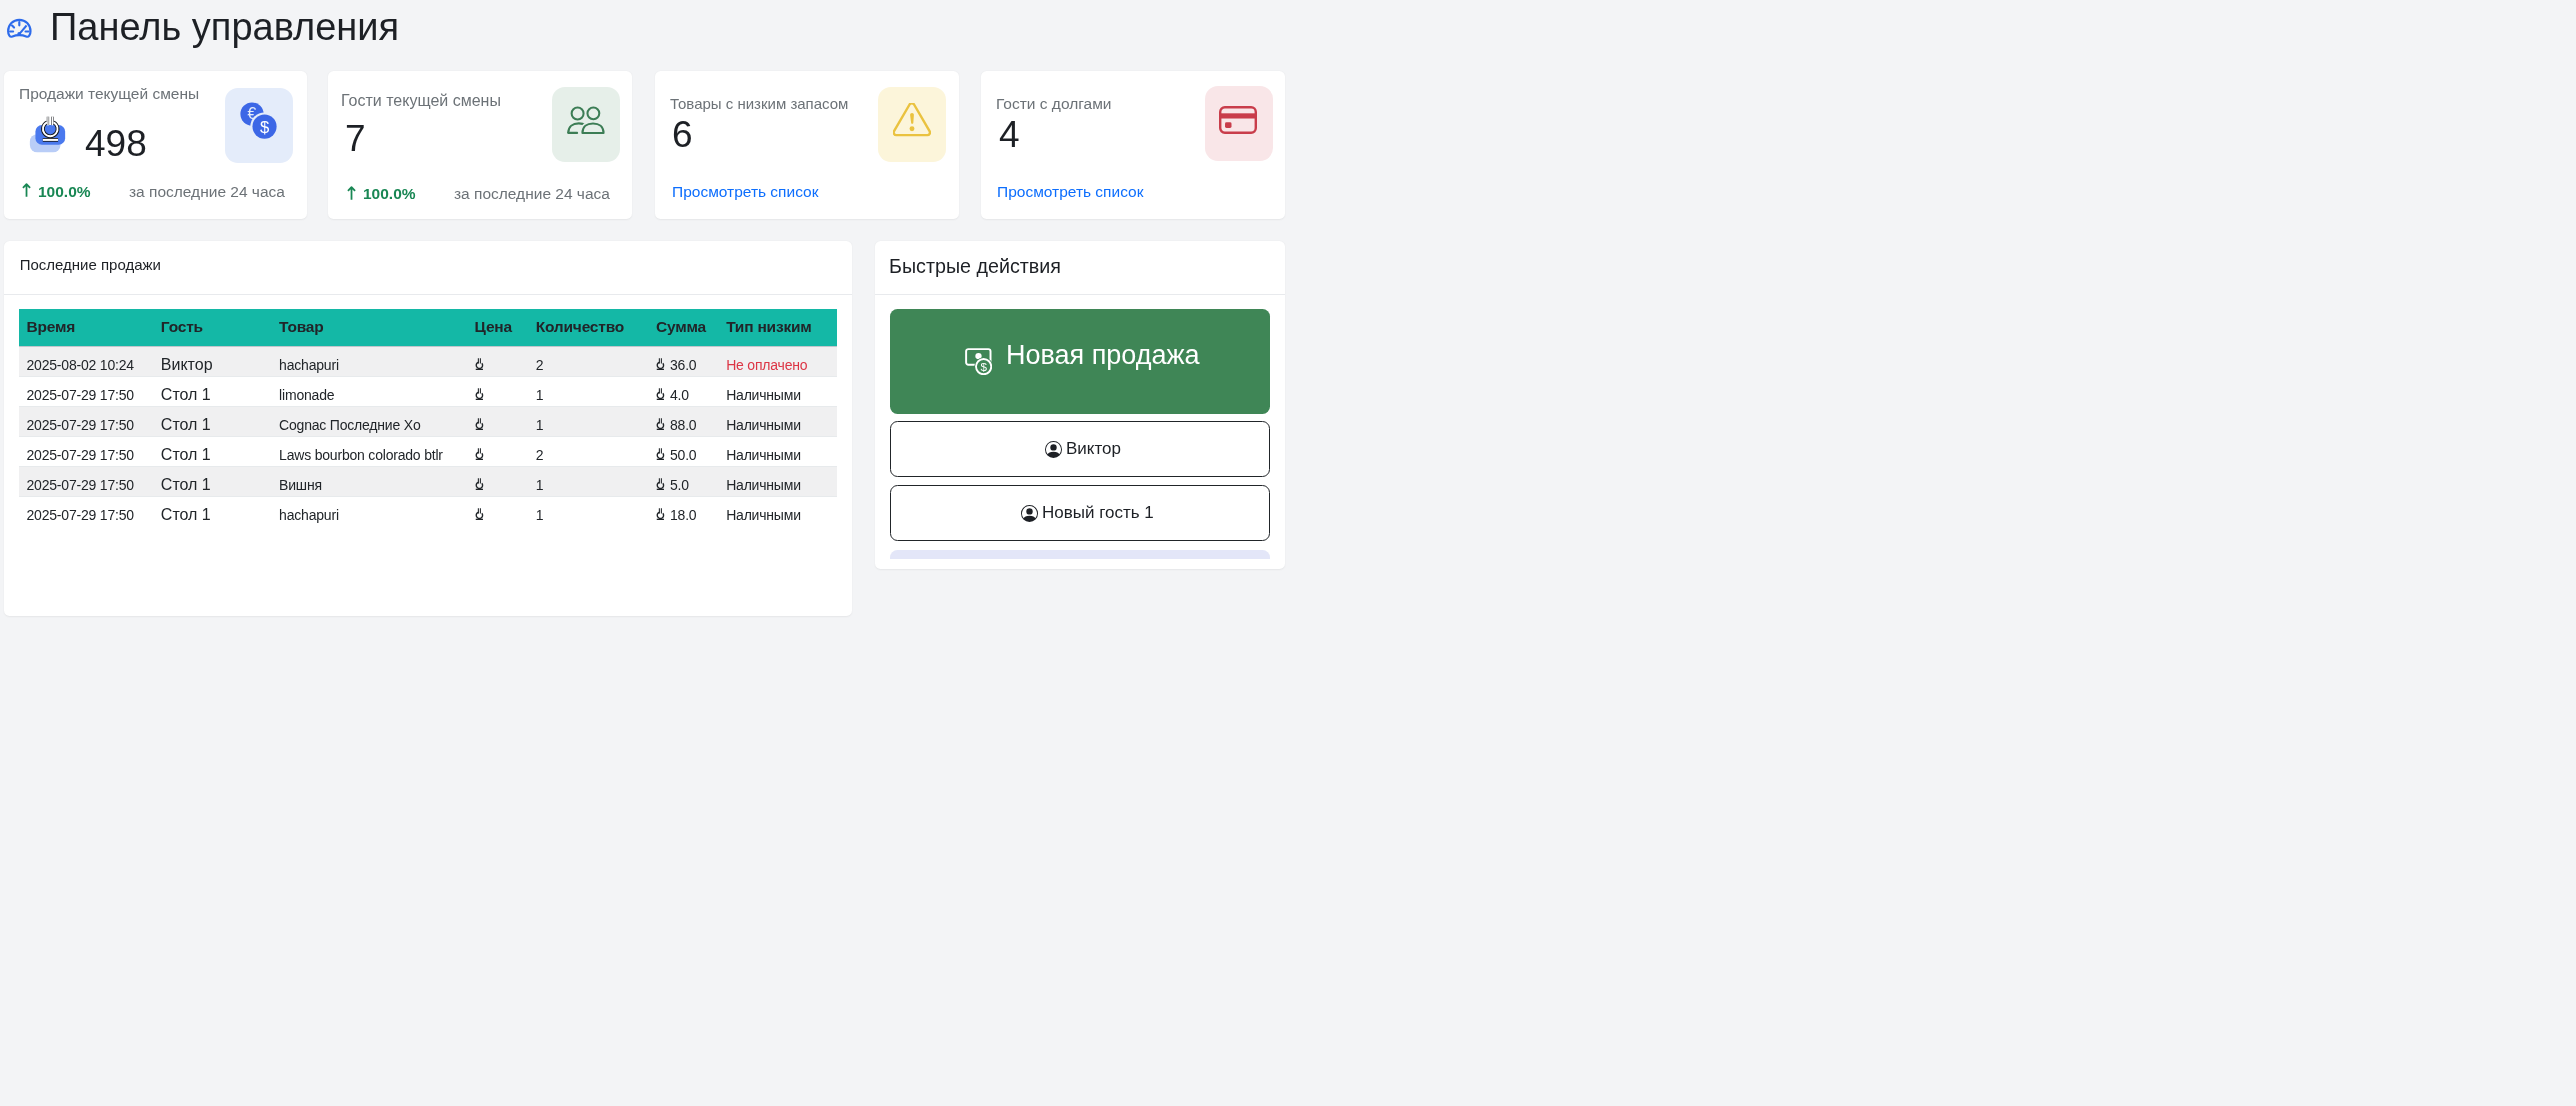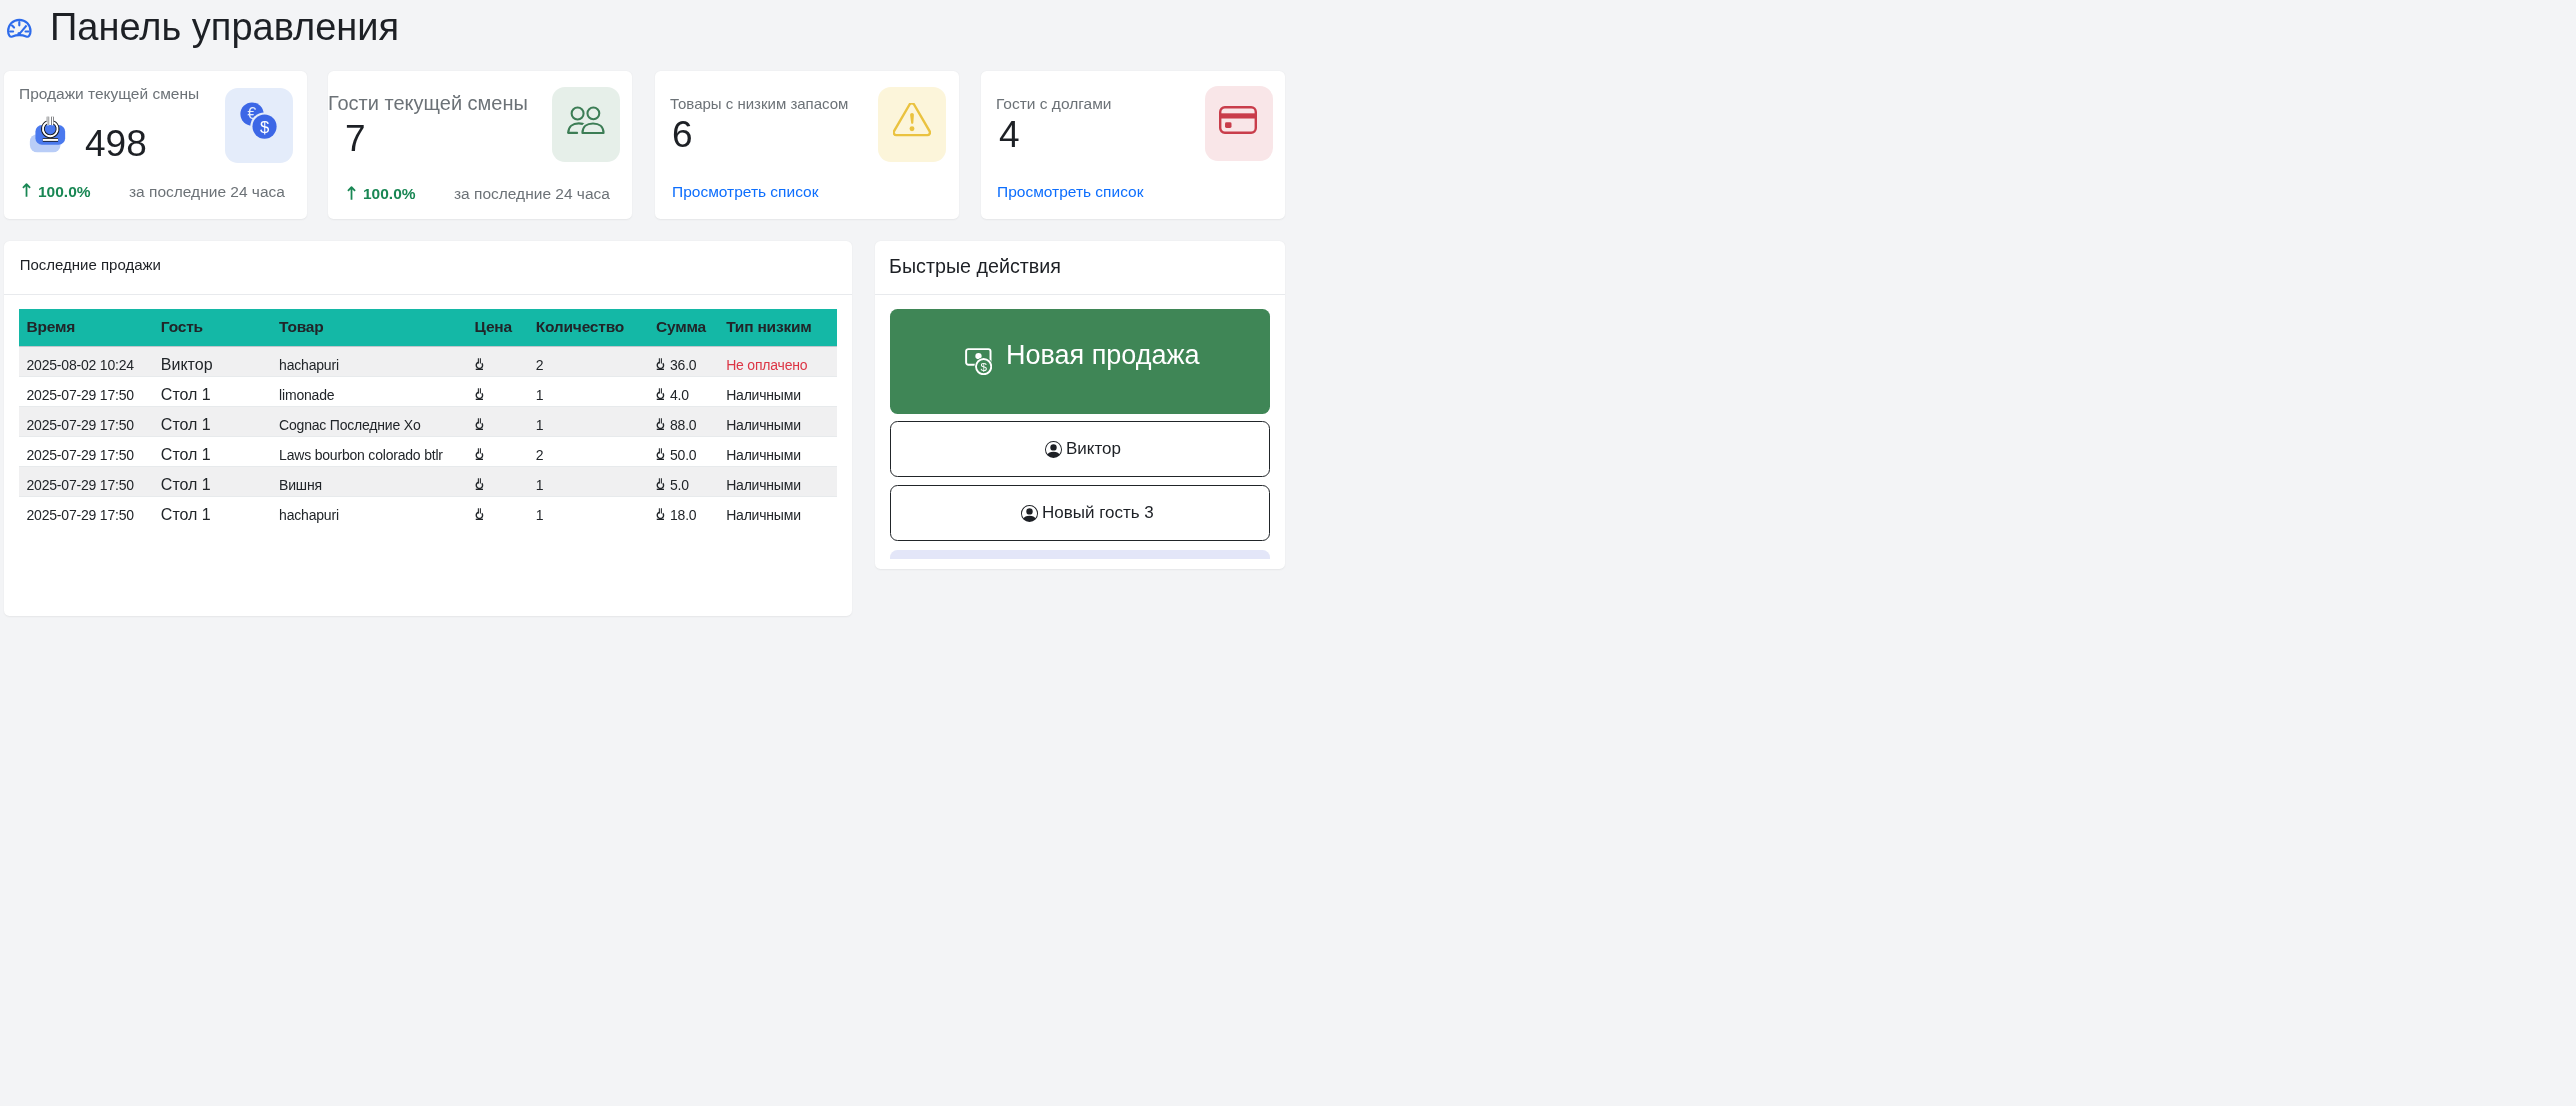--- a/index.html
+++ b/index.html
@@ -78,21 +78,21 @@
 <div class="grow g2" style="left:101px;top:184px">за последние 24 часа</div>
 <div class="ibox" style="left:225px;top:88px;background:#e4ecfa"></div>
 <svg class="abs" style="left:236px;top:102px" width="45" height="39" viewBox="0 0 48 42">
   <circle cx="17" cy="13" r="12.5" fill="#3c67e6"></circle>
   <text x="17" y="18.8" font-size="17" fill="#e4ecfa" text-anchor="middle" font-family="Liberation Sans">€</text>
   <circle cx="30.5" cy="26.5" r="15.3" fill="#e4ecfa"></circle>
   <circle cx="30.5" cy="26.5" r="13" fill="#3c67e6"></circle>
   <text x="30.5" y="33" font-size="18" fill="#fff" text-anchor="middle" font-family="Liberation Sans">$</text>
 </svg>
 
-<div class="ctitle" style="left:328px;top:93px;font-size:20px">Гости текущей смены</div>
+<div class="ctitle" style="left:341px;top:93px;font-size:16px">Гости текущей смены</div>
 <div class="cnum" style="left:345px;top:120px">7</div>
 <svg class="abs garr" style="left:347px;top:186px" viewBox="0 0 10 16" width="9.4" height="15">
     <use href="#uparr"></use>
   </svg>
 <div class="grow" style="left:363px;top:186px"><b>100.0%</b></div>
 <div class="grow g2" style="left:426px;top:186px">за последние 24 часа</div>
 <div class="ibox" style="left:552px;top:87px;background:#e6efe9"></div>
 <svg class="abs" style="left:567px;top:106px" width="38" height="28" viewBox="0 0 40 30">
   <g fill="none" stroke="#3c7d55" stroke-width="2.2">
     <circle cx="11" cy="8" r="6.4"></circle>
@@ -315,16 +315,16 @@
   <path d="M11 6a3 3 0 1 1-6 0 3 3 0 0 1 6 0z"></path>
   <path fill-rule="evenodd" d="M0 8a8 8 0 1 1 16 0A8 8 0 0 1 0 8zm8-7a7 7 0 0 0-5.468 11.37C3.242 11.226 4.805 10 8 10s4.757 1.225 5.468 2.37A7 7 0 0 0 8 1z"></path>
 </svg>
 <div class="abs" style="left:1066px;top:440px;font-size:17px;color:#1d2025;line-height:1">Виктор</div>
 
 <div class="obtn" style="top:485px"></div>
 <svg class="abs" style="left:1021px;top:505px" width="17" height="17" viewBox="0 0 16 16" fill="#1d2025">
   <path d="M11 6a3 3 0 1 1-6 0 3 3 0 0 1 6 0z"></path>
   <path fill-rule="evenodd" d="M0 8a8 8 0 1 1 16 0A8 8 0 0 1 0 8zm8-7a7 7 0 0 0-5.468 11.37C3.242 11.226 4.805 10 8 10s4.757 1.225 5.468 2.37A7 7 0 0 0 8 1z"></path>
 </svg>
-<div class="abs" style="left:1042px;top:504px;font-size:17px;color:#1d2025;line-height:1">Новый гость 3</div>
+<div class="abs" style="left:1042px;top:504px;font-size:17px;color:#1d2025;line-height:1">Новый гость 1</div>
 
 <div class="abs" style="left:890px;top:550px;width:380px;height:9.4px;background:#e3e6f8;border-radius:7.5px 7.5px 0 0"></div>
 
 
 </body></html>

